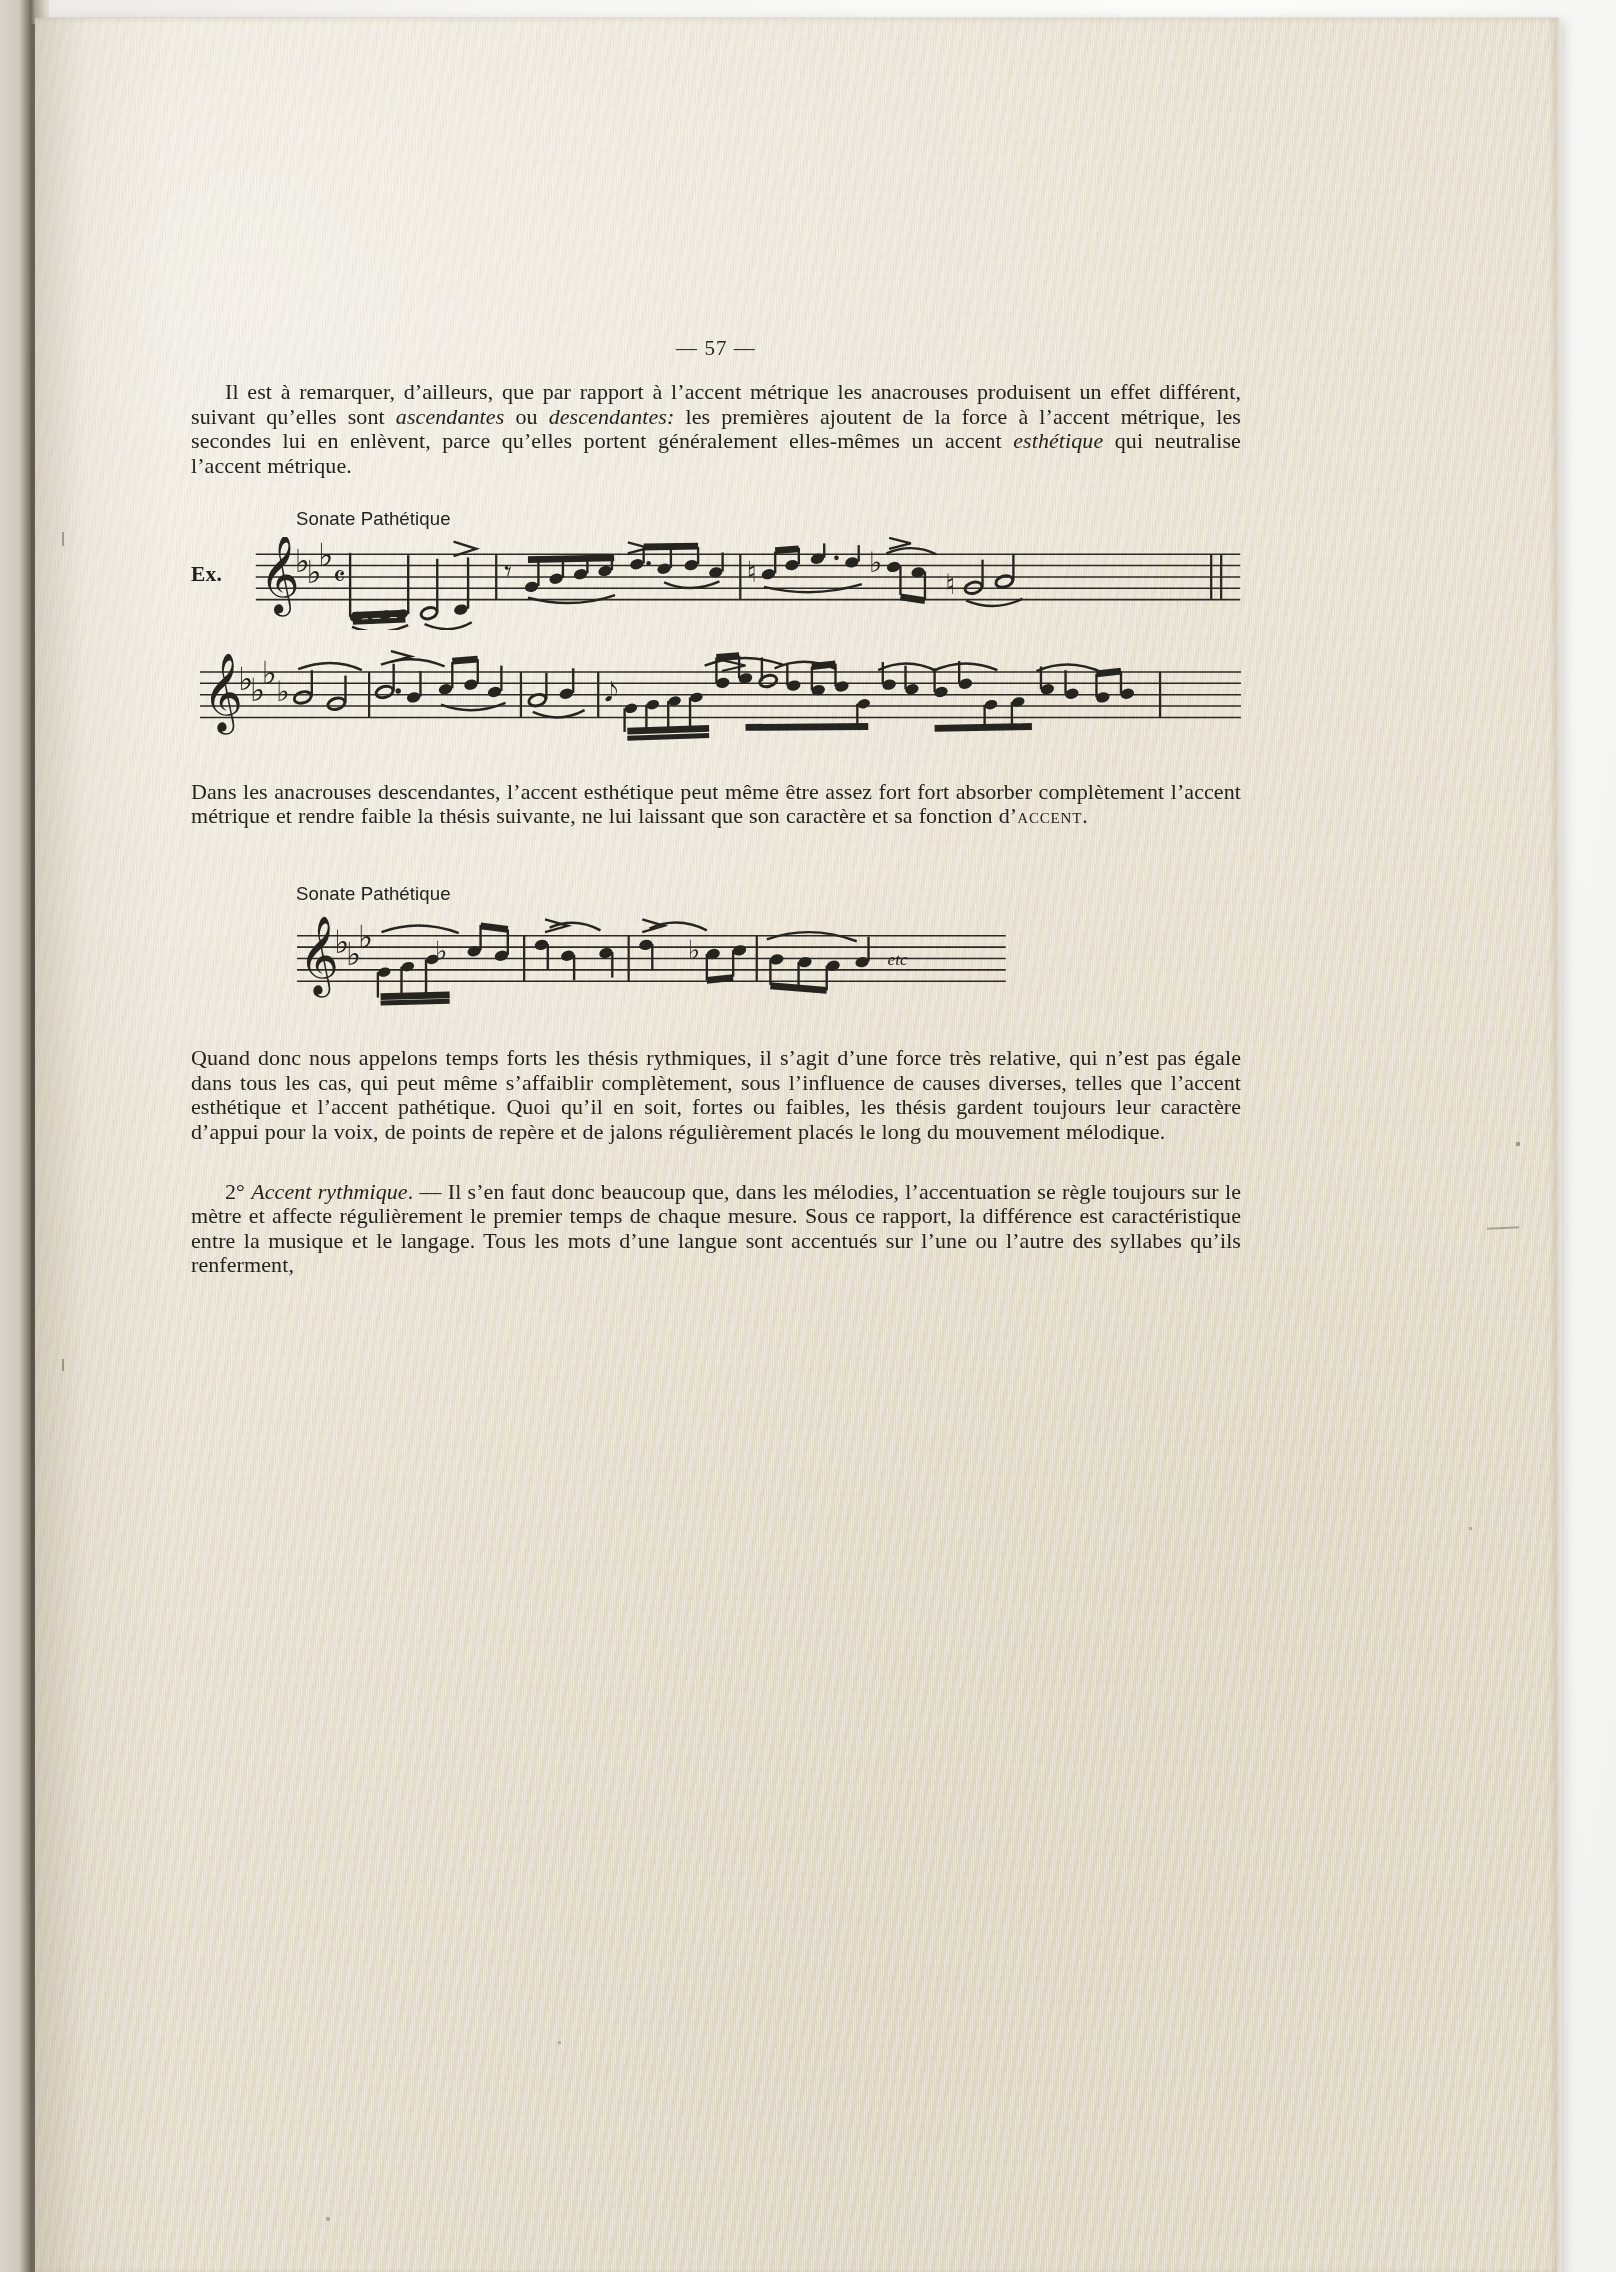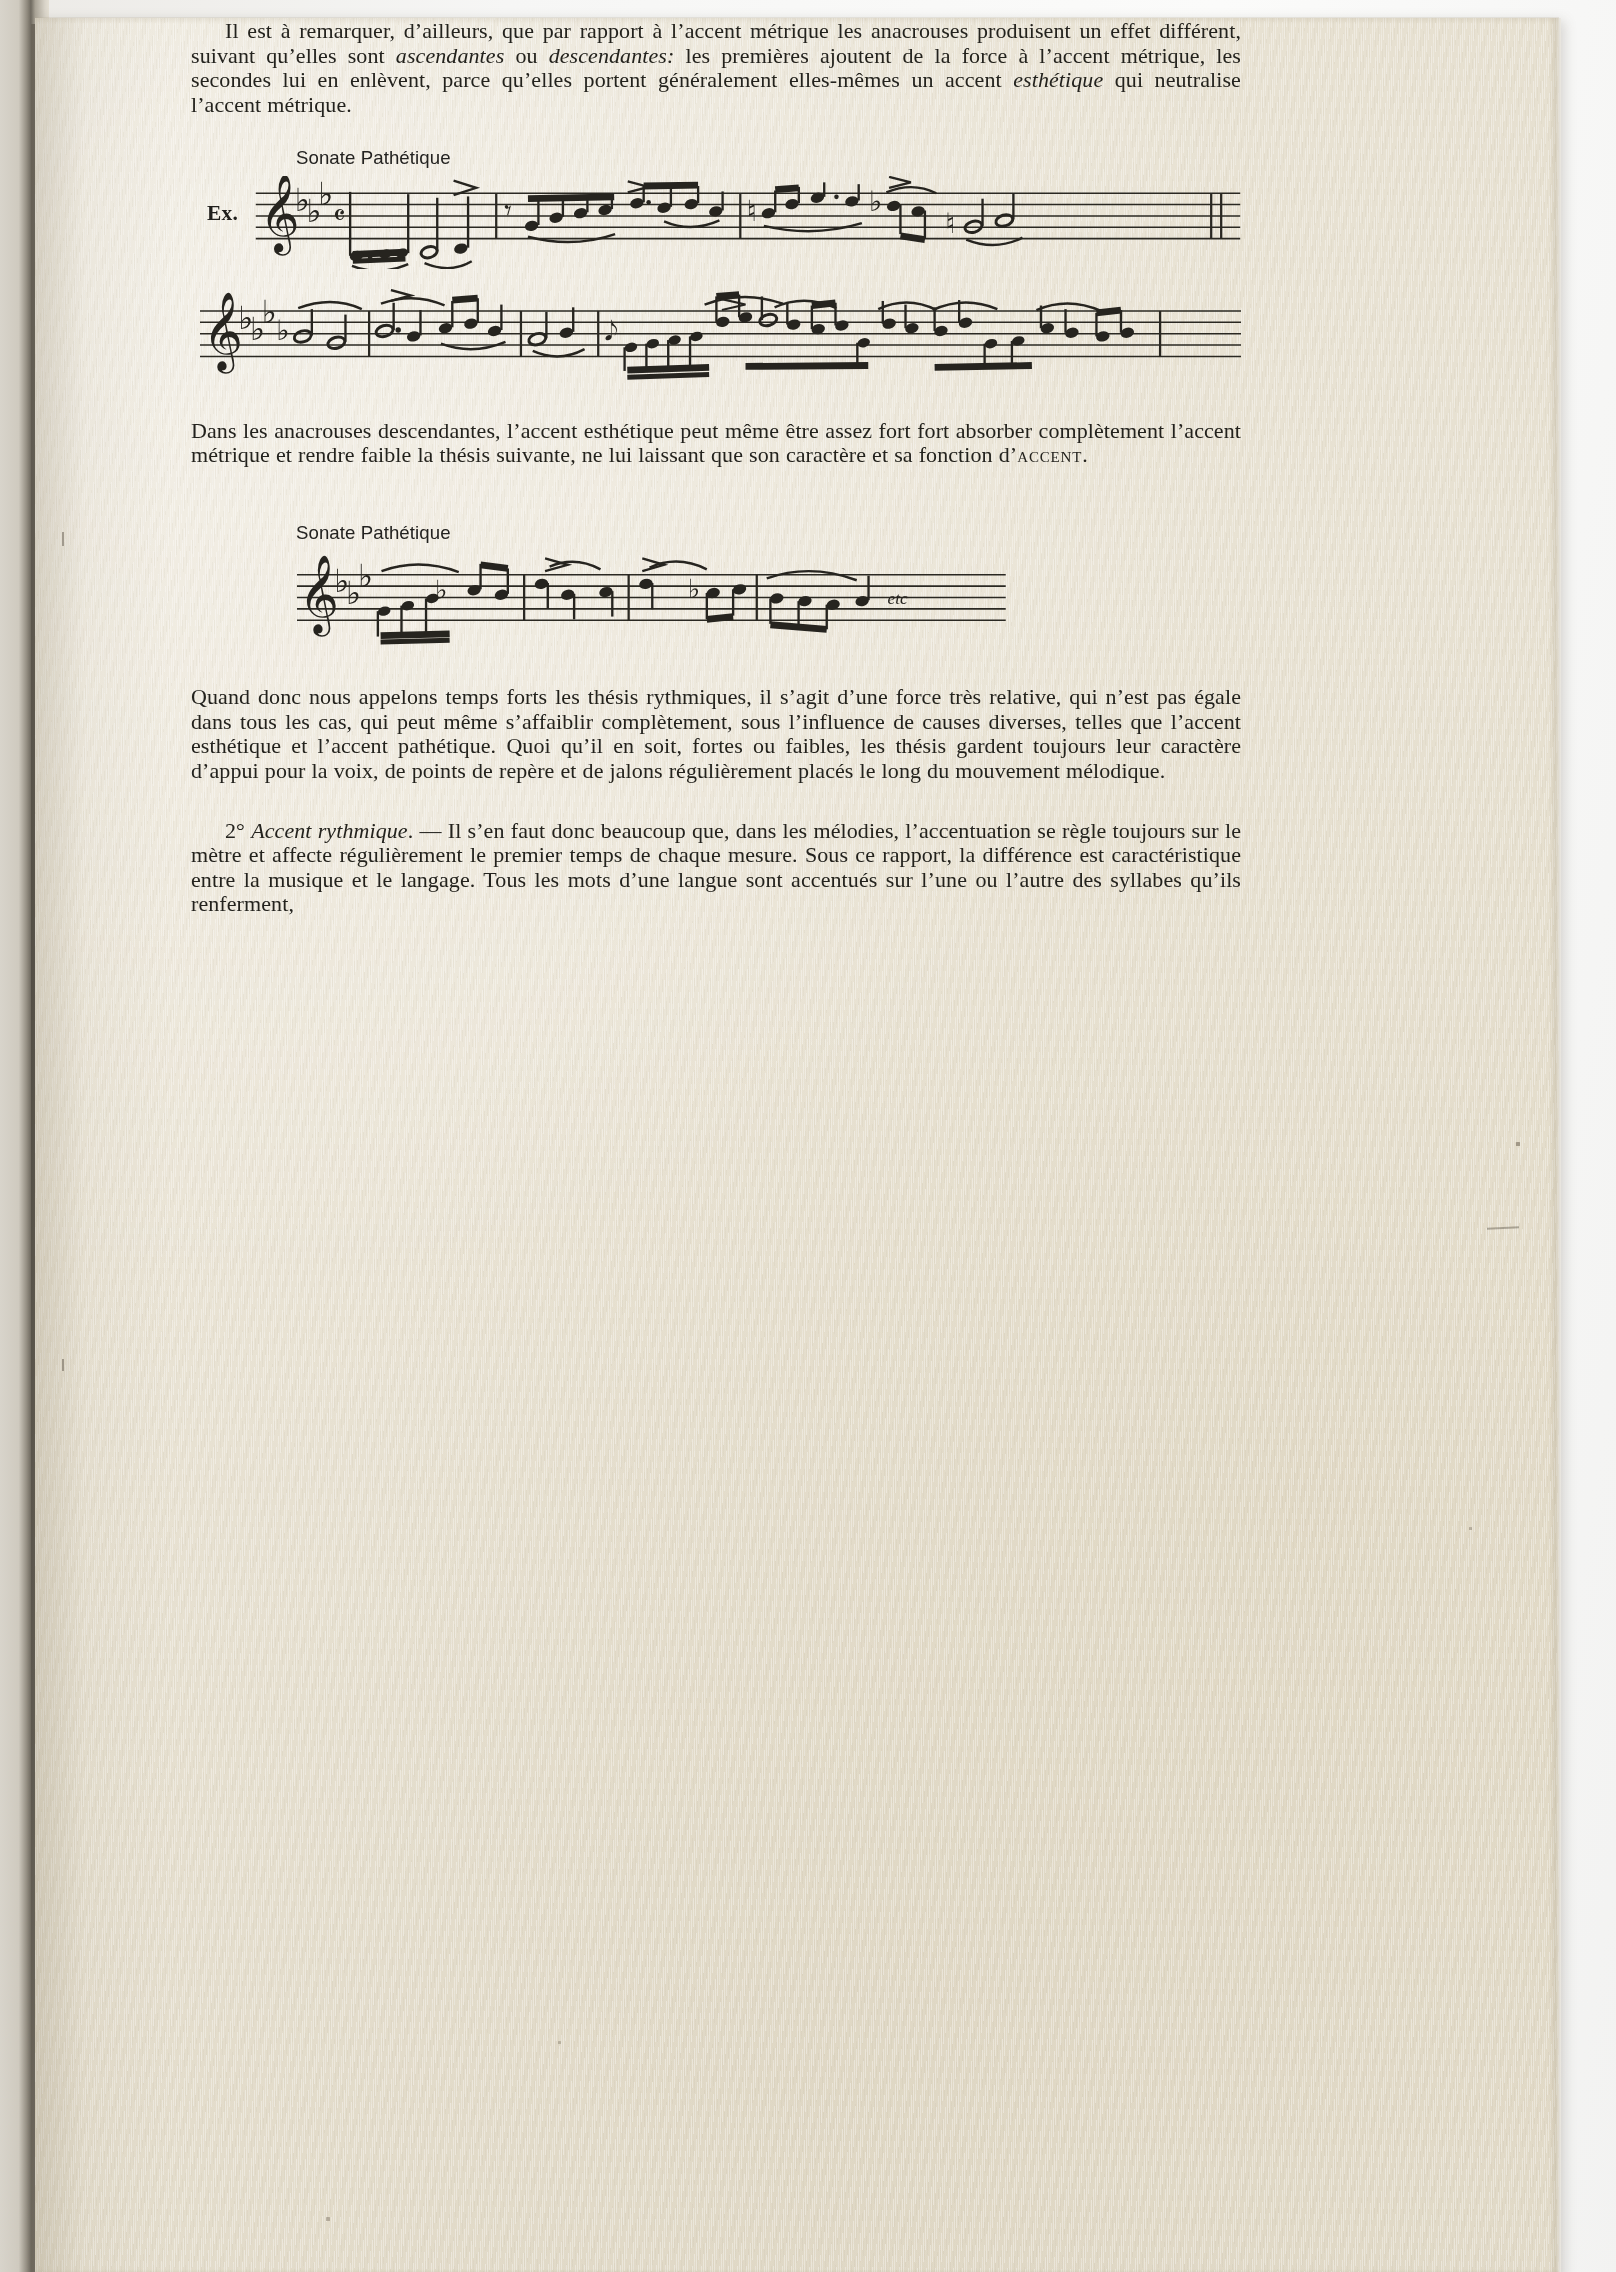--- a/index.html
+++ b/index.html
@@ -184,27 +184,28 @@
   <div class="speck" style="left:1434px;top:1509px;width:3.2px;height:3.2px;opacity:.4;"></div>
   <div class="speck" style="left:523px;top:2023px;width:2.7px;height:2.7px;opacity:.35;"></div>
   <div class="speck" style="left:291px;top:2199px;width:3.6px;height:3.6px;opacity:.4;"></div>
   <div class="margin-mark" style="left:27px;top:514px;width:2.3px;height:13.6px;"></div>
   <div class="margin-mark" style="left:27px;top:1341px;width:2.3px;height:11.8px;"></div>
   <div class="margin-mark" style="left:1452px;top:1209px;width:32px;height:2.3px;opacity:.45;transform:rotate(-3deg);"></div>
 </div>
 
 <div id="content">
 
+  <div id="folio">— 57 —</div>
 
   <p class="body-par indent" id="par-1"><span>Il est à remarquer, d’ailleurs, que par rapport à l’accent métrique les anacrouses produisent un effet différent, suivant qu’elles sont </span><span class="it">ascendantes</span><span> ou </span><span class="it">descendantes:</span><span> les premières ajoutent de la force à l’accent métrique, les secondes lui en enlèvent, parce qu’elles portent généralement elles-mêmes un accent </span><span class="it">esthétique</span><span> qui neutralise l’accent métrique.</span></p>
 
   <div class="music-block" style="margin-top:30px;">
     <div class="music-caption" style="margin-left:105px;">Sonate Pathétique</div>
 
-    <div class="ex-label" style="left:16px;top:54px;text-align:center;">Ex.</div>
+    <div class="ex-label" style="left:0px;top:54px;text-align:center;">Ex.</div>
 
     <div class="staff-wrap" style="margin-top:6.4px;margin-left:64px;">
       <svg class="staff-svg" width="986" height="93" viewBox="0 0 2170 205">
 
         <g>
           <line class="stf" x1="0" y1="38" x2="2170" y2="38"></line>
           <line class="stf" x1="0" y1="63" x2="2170" y2="63"></line>
           <line class="stf" x1="0" y1="88" x2="2170" y2="88"></line>
           <line class="stf" x1="0" y1="113" x2="2170" y2="113"></line>
           <line class="stf" x1="0" y1="138" x2="2170" y2="138"></line>

